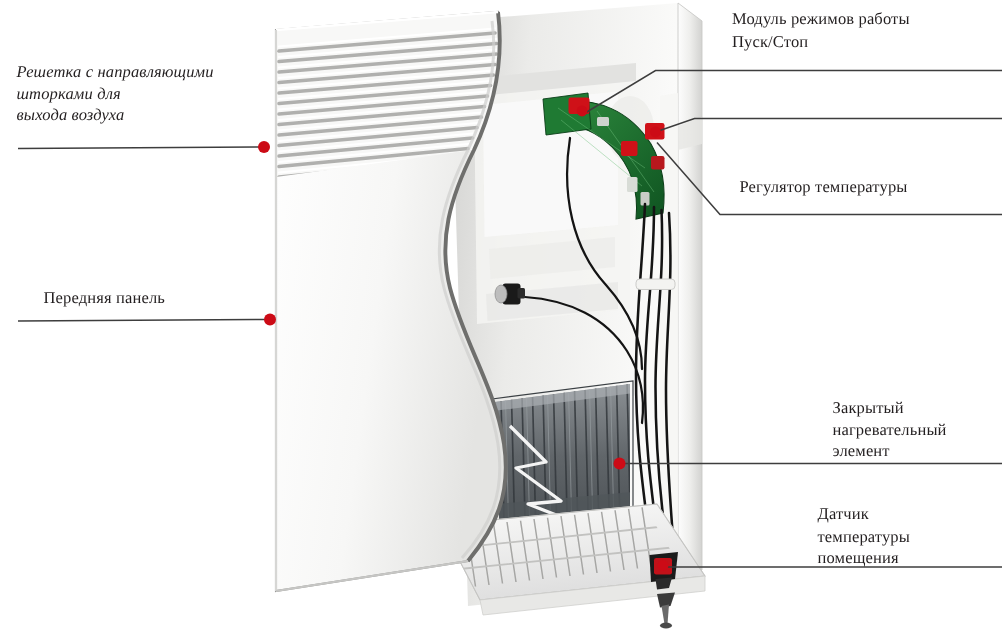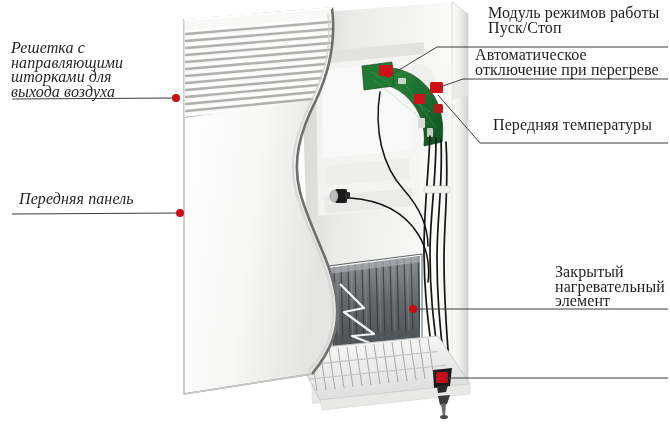--- a/index.html
+++ b/index.html
@@ -20,28 +20,28 @@
     background: #ffffff;
   }
   #artwork {
     position: absolute;
     left: 0; top: 0;
     width: 670px; height: 427px;
   }
   .label {
     position: absolute;
     color: #231f20;
-    font-size: 16px;
+    font-size: 11px;
     line-height: 14.6px;
     letter-spacing: 0.1px;
     white-space: pre-line;
   }
   .label.right { text-align: left; }
   #lbl-grille  { left: 11px;  top: 41px;  width: 190px; font-style: italic; }
-  #lbl-front   { left: 19px;  top: 192px; width: 190px; font-style: italic; }
+  #lbl-front   { left: 29px;  top: 192px; width: 190px; }
   #lbl-module  { left: 488px; top: 6px;   width: 180px; }
   #lbl-auto    { left: 475px; top: 48px;  width: 195px; }
   #lbl-reg     { left: 493px; top: 118px; width: 175px; }
   #lbl-heat    { left: 535px; top: 265px; width: 130px; margin-left: 20px; }
   #lbl-sensor  { left: 545px; top: 336px; width: 120px; }
 </style>
 </head>
 <body>
 
 <div id="stage">
@@ -286,23 +286,24 @@
 
   <div class="label" id="lbl-grille">Решетка с направляющими
 шторками для
 выхода воздуха</div>
 
   <div class="label" id="lbl-front">Передняя панель</div>
 
   <div class="label right" id="lbl-module">Модуль режимов работы
 Пуск/Стоп</div>
 
-  <div class="label right" id="lbl-auto">Автоматическое
-отключение при перегреве</div>
-
-  <div class="label right" id="lbl-reg">Передняя температуры</div>
+
+  <div class="label right" id="lbl-reg">Регулятор температуры</div>
 
   <div class="label right" id="lbl-heat">Закрытый
 нагревательный
 элемент</div>
 
+  <div class="label right" id="lbl-sensor">Датчик
+температуры
+помещения</div>
 
 </div>
 
 </body></html>

